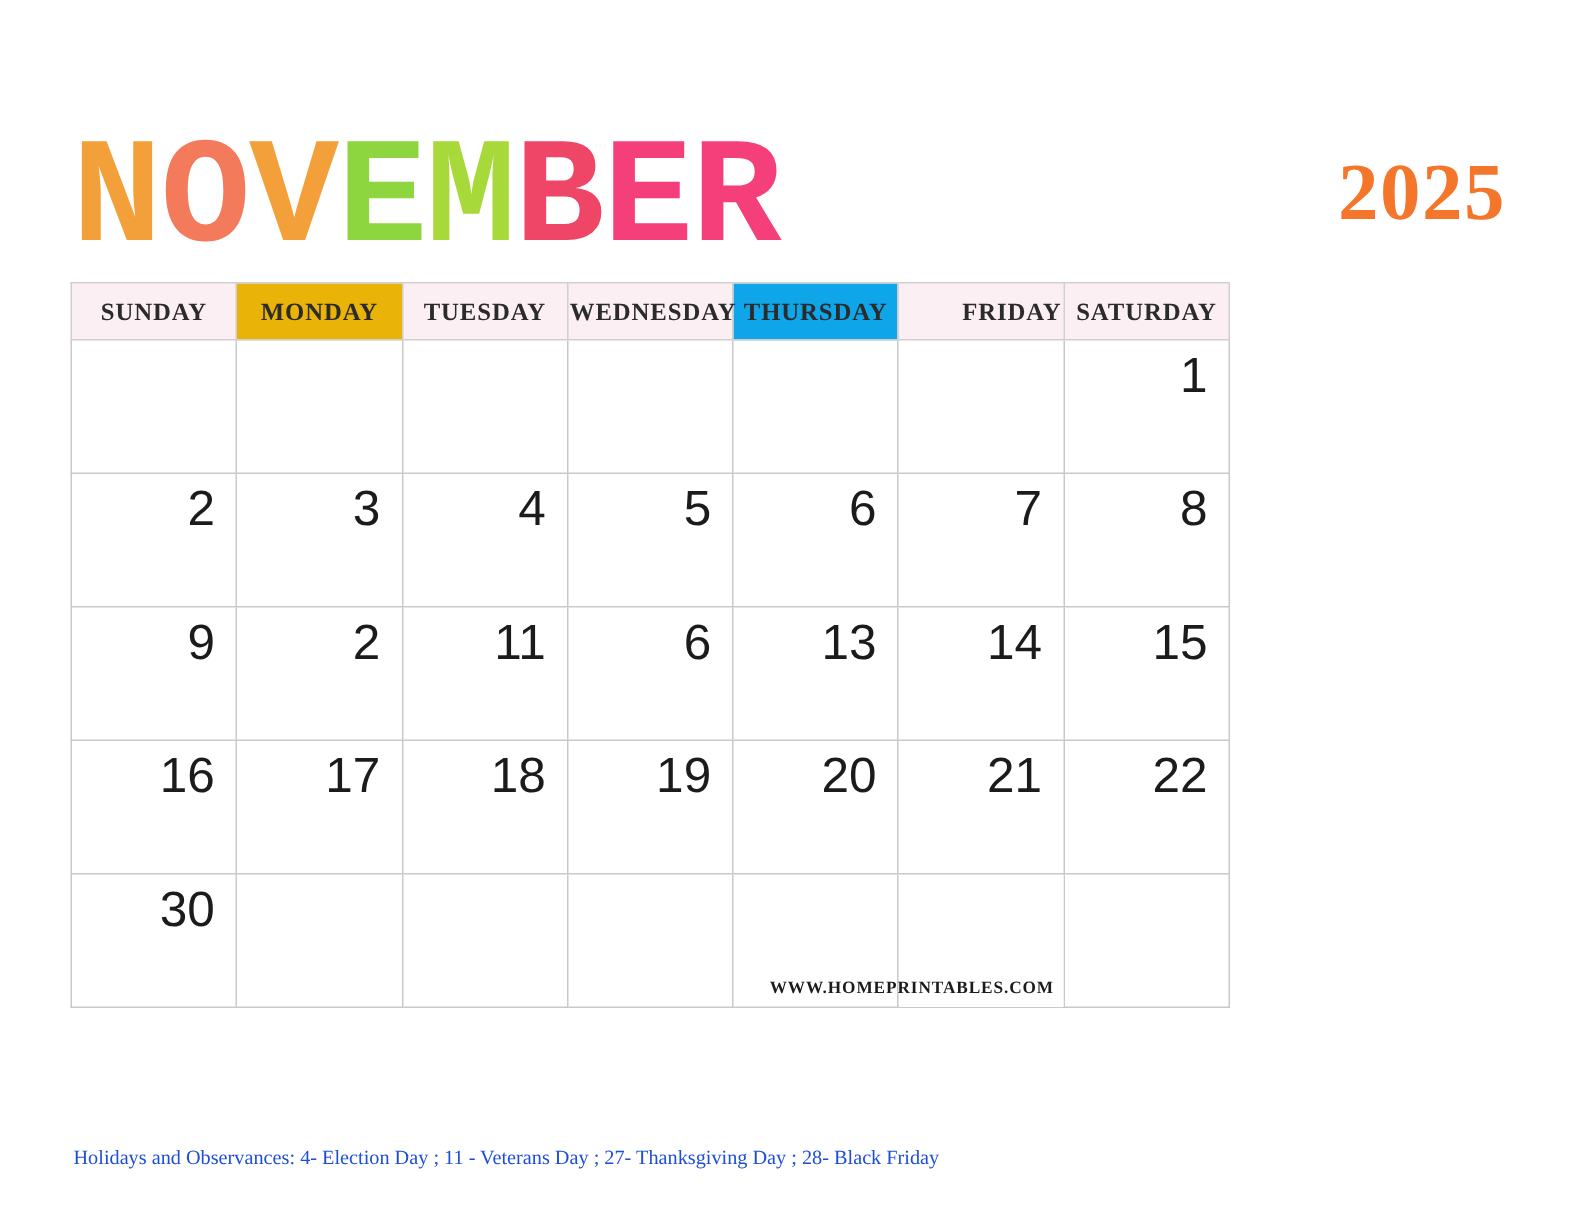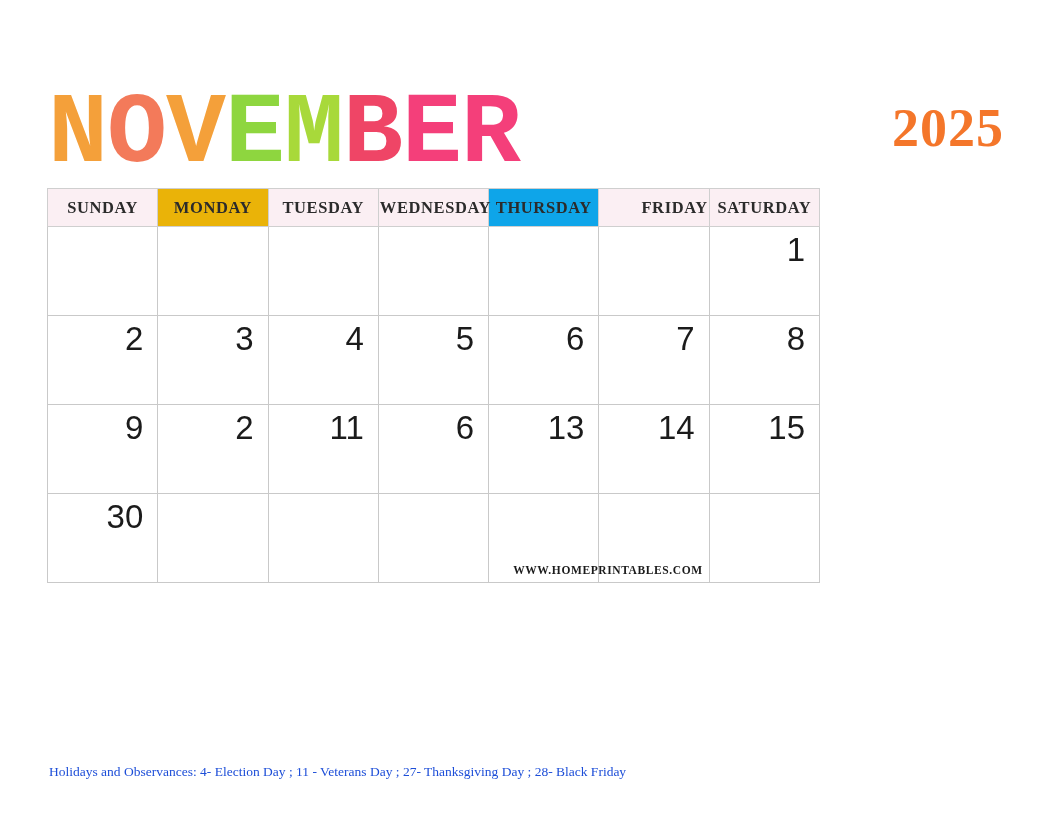--- a/index.html
+++ b/index.html
@@ -203,20 +203,43 @@
           </td>
           <td>
             <span class="daynum">14</span>
           </td>
           <td>
             <span class="daynum">15</span>
           </td>
         </tr>
         <tr>
           <td>
+            <span class="daynum">16</span>
+          </td>
+          <td>
+            <span class="daynum">17</span>
+          </td>
+          <td>
+            <span class="daynum">18</span>
+          </td>
+          <td>
+            <span class="daynum">19</span>
+          </td>
+          <td>
+            <span class="daynum">20</span>
+          </td>
+          <td>
+            <span class="daynum">21</span>
+          </td>
+          <td>
+            <span class="daynum">22</span>
+          </td>
+        </tr>
+        <tr>
+          <td>
             <span class="daynum">30</span>
           </td>
           <td class="cell-empty">
             <span class="daynum"></span>
           </td>
           <td class="cell-empty">
             <span class="daynum"></span>
           </td>
           <td class="cell-empty">
             <span class="daynum"></span>

